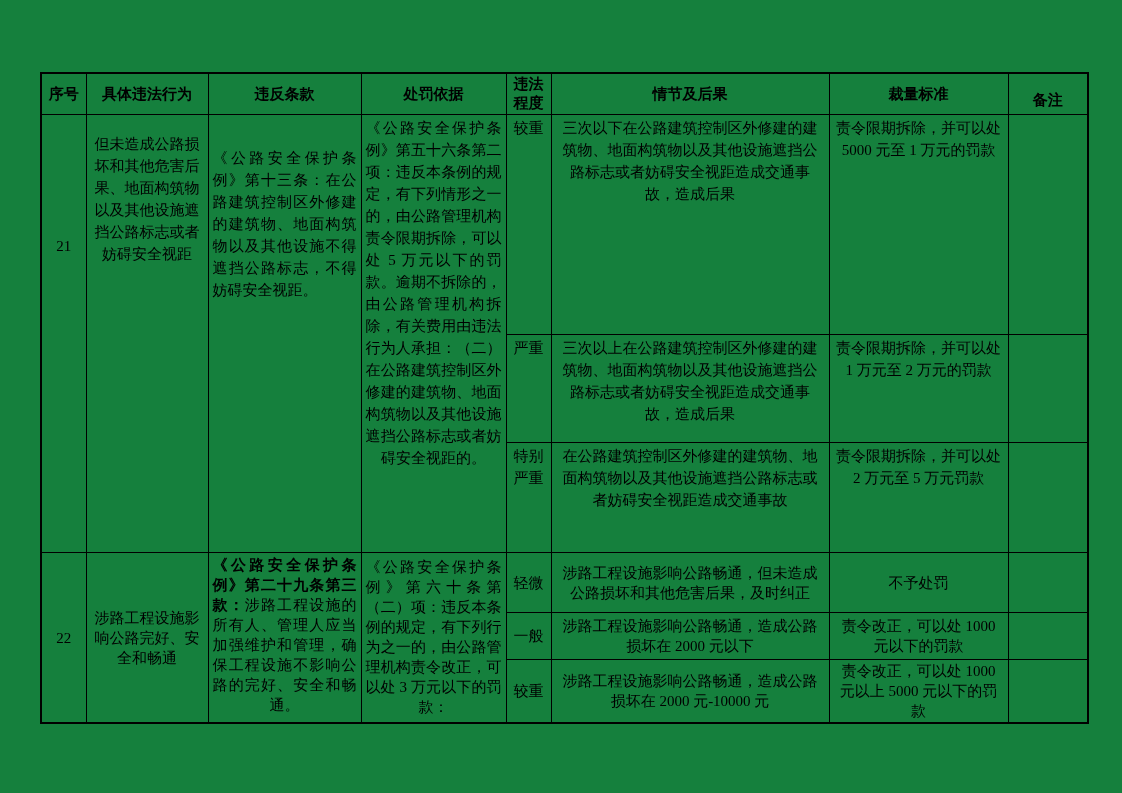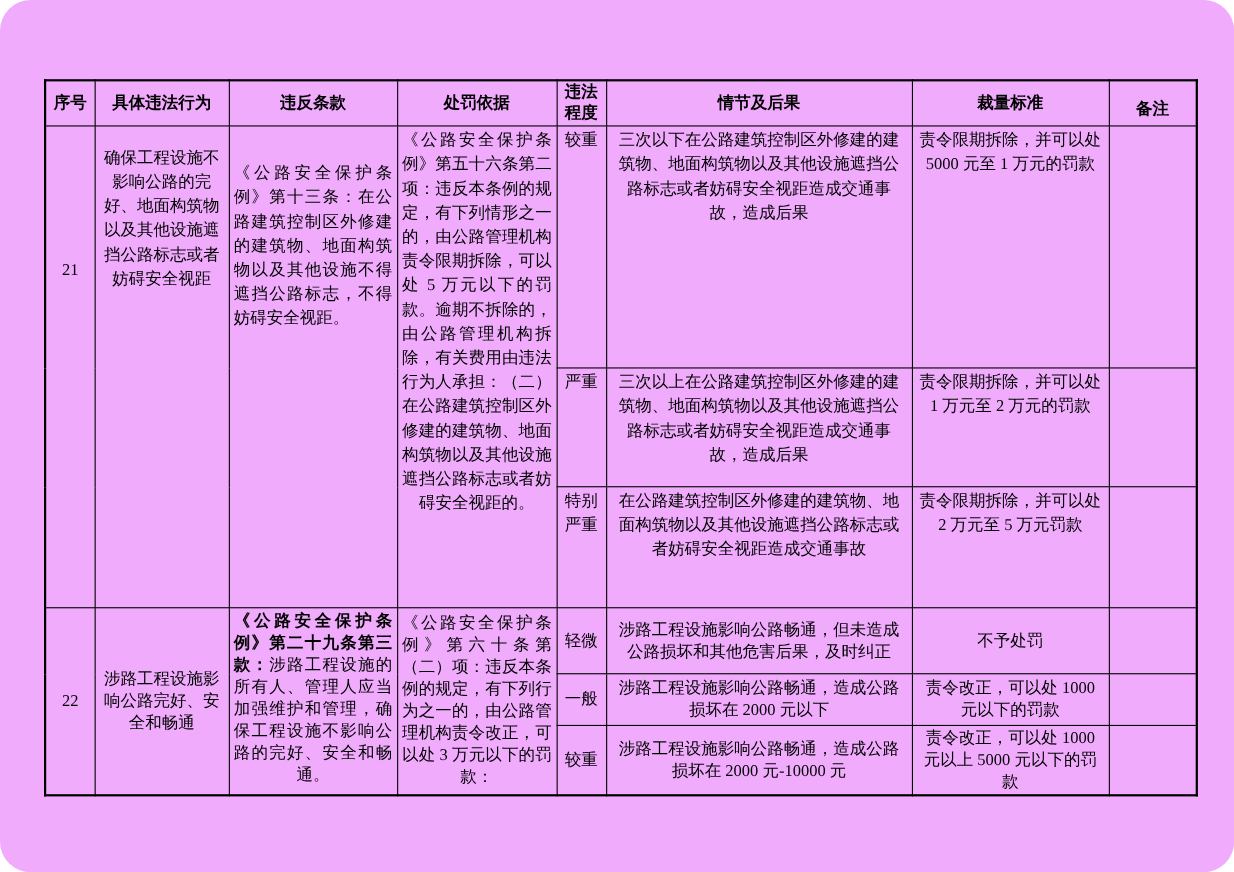--- a/index.html
+++ b/index.html
@@ -1,21 +1,21 @@
 <!DOCTYPE html>
 <html><head>
 <meta charset="utf-8">
 <style>
   html,body{margin:0;padding:0;background:#fff;}
   body{
     width:1122px;height:793px;
     font-family:"Liberation Serif","DejaVu Serif",serif;
     color:#000;
   }
-  .page{position:relative;width:1122px;height:793px;background:#f0abfc;overflow:hidden;border-radius:28px;}
+  .page{position:relative;width:1122px;height:793px;background:#15803d;overflow:hidden;}
   table.penalty{
     position:absolute;left:40px;top:72px;
     width:1047px;
     border-collapse:collapse;table-layout:fixed;
     border:2px solid #000;
   }
   td,th{
     border:1px solid #000;
     padding:1px 4px;
     font-size:15px;
@@ -66,21 +66,21 @@
       <th>违反条款</th>
       <th>处罚依据</th>
       <th>违法程度</th>
       <th>情节及后果</th>
       <th>裁量标准</th>
       <th class="note-h">备注</th>
     </tr>
 
     <tr style="height:220px">
       <td rowspan="3" class="serial-21">21</td>
-      <td rowspan="3" class="tc behavior-21">确保工程设施不影响公路的完好、地面构筑物以及其他设施遮挡公路标志或者妨碍安全视距</td>
+      <td rowspan="3" class="tc behavior-21">但未造成公路损坏和其他危害后果、地面构筑物以及其他设施遮挡公路标志或者妨碍安全视距</td>
       <td rowspan="3" class="tj clause-21"><span class="bold"></span><span>《公路安全保护条例》第十三条：在公路建筑控制区外修建的建筑物、地面构筑物以及其他设施不得遮挡公路标志，不得妨碍安全视距。</span></td>
       <td rowspan="3" class="tjc basis-21">《公路安全保护条例》第五十六条第二项：违反本条例的规定，有下列情形之一的，由公路管理机构责令限期拆除，可以处 5 万元以下的罚款。逾期不拆除的，由公路管理机构拆除，有关费用由违法行为人承担：（二）在公路建筑控制区外修建的建筑物、地面构筑物以及其他设施遮挡公路标志或者妨碍安全视距的。</td>
       <td class="tc sev-21">较重</td>
       <td class="tc sev-21">三次以下在公路建筑控制区外修建的建筑物、地面构筑物以及其他设施遮挡公路标志或者妨碍安全视距造成交通事故，造成后果</td>
       <td class="tc sev-21">责令限期拆除，并可以处 5000 元至 1 万元的罚款</td>
       <td class="tc sev-21"></td>
     </tr>
 
     <tr style="height:108px">
       <td class="tc sev-21">严重</td>

